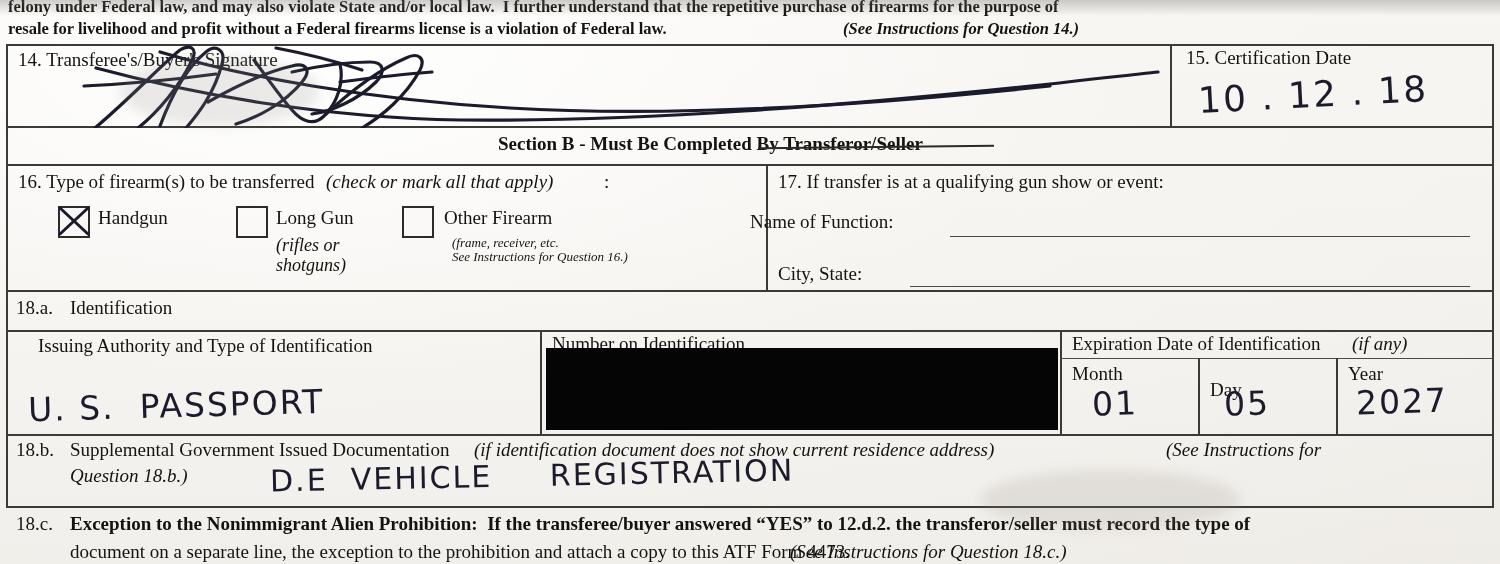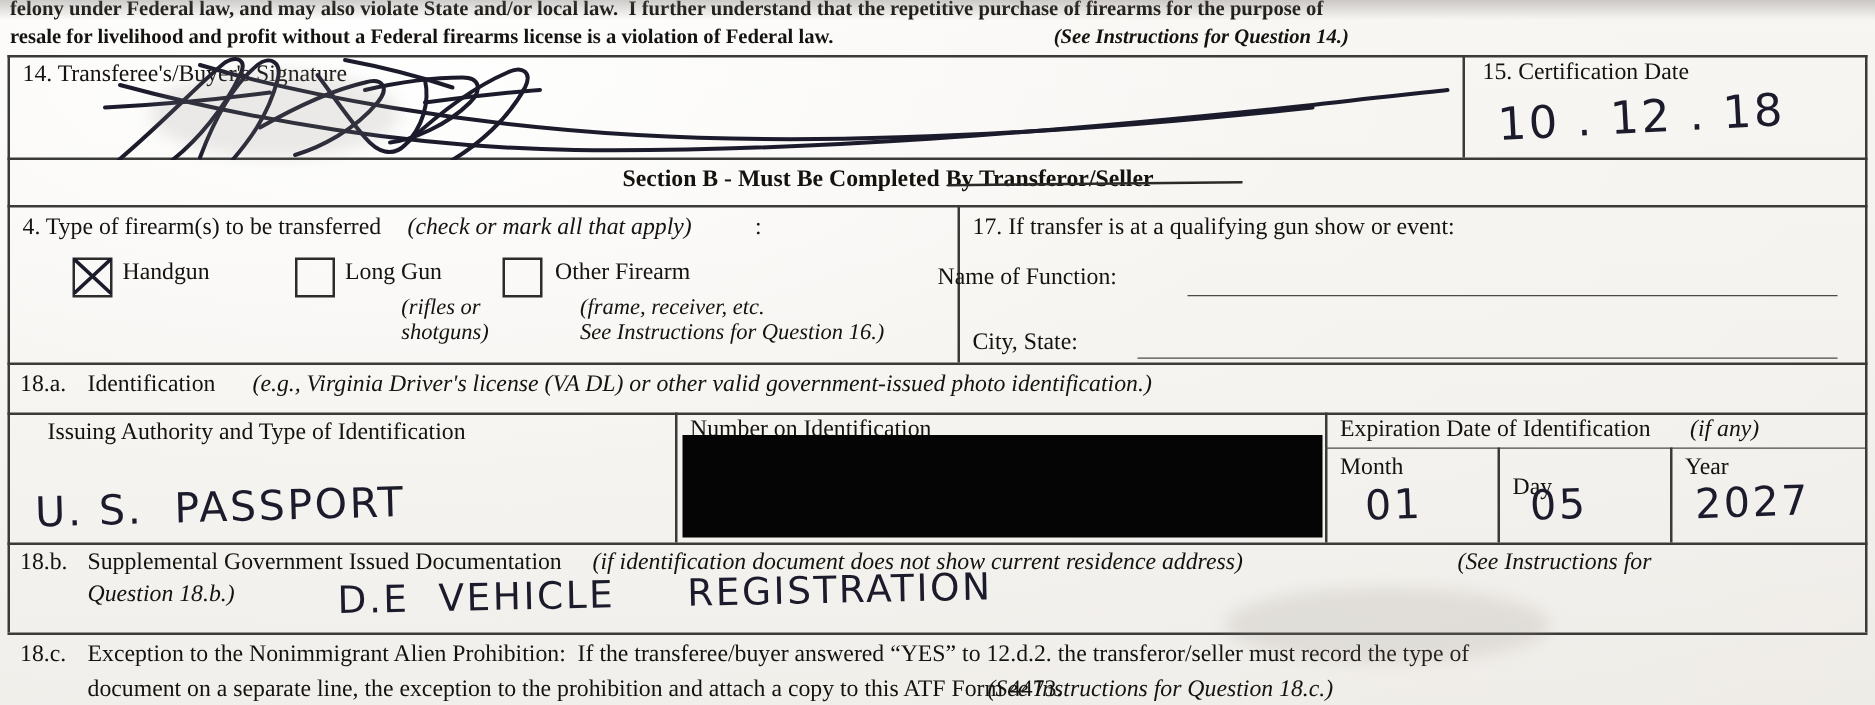--- a/index.html
+++ b/index.html
@@ -135,55 +135,54 @@
         <path d="M236 6 C 268 12, 298 20, 322 28"></path>
       </g>
     </svg>
 
     <div class="txt" style="left:1186px; top:48px; font-size:19px;">15. Certification Date</div>
     <div class="hand" style="left:1198px; top:74px; font-size:36px; transform:rotate(-3deg);">10 . 12 . 18</div>
 
     <div class="txt b" style="left:498px; top:134px; font-size:19px;">Section B - Must Be Completed By Transferor/Seller</div>
     <div class="strike" style="left:758px; top:146px; width:236px;"></div>
 
-    <div class="txt" style="left:18px; top:172px; font-size:19px;">4. Type of firearm(s) to be transferred</div>
+    <div class="txt" style="left:18px; top:172px; font-size:19px;">16. Type of firearm(s) to be transferred</div>
     <div class="txt i" style="left:326px; top:172px; font-size:19px;">(check or mark all that apply)</div>
     <div class="txt" style="left:604px; top:172px; font-size:19px;">:</div>
 
     <div class="cbox" style="left:58px; top:206px; width:28px; height:28px;"></div>
     <svg class="hand-svg" style="left:52px; top:198px;" width="44" height="44" viewBox="0 0 44 44">
       <g fill="none" stroke="#1b1b2c" stroke-width="3" stroke-linecap="round">
         <path d="M8 10 L36 36"></path>
         <path d="M36 10 L8 36"></path>
       </g>
     </svg>
     <div class="txt" style="left:98px; top:208px; font-size:19px;">Handgun</div>
 
     <div class="cbox" style="left:236px; top:206px; width:28px; height:28px;"></div>
     <div class="txt" style="left:276px; top:208px; font-size:19px;">Long Gun</div>
-    <div class="txt i" style="left:276px; top:236px; font-size:18px;margin-left:45px;">(rifles or
+    <div class="txt i" style="left:276px; top:236px; font-size:18px;">(rifles or
 shotguns)</div>
 
     <div class="cbox" style="left:402px; top:206px; width:28px; height:28px;"></div>
     <div class="txt" style="left:444px; top:208px; font-size:19px;">Other Firearm</div>
-    <div class="txt i" style="left:464px; top:236px; font-size:18px;">(frame, receiver, etc.
+    <div class="txt i" style="left:452px; top:236px; font-size:13px;">(frame, receiver, etc.
 See Instructions for Question 16.)</div>
 
     <div class="txt" style="left:778px; top:172px; font-size:19px;">17. If transfer is at a qualifying gun show or event:</div>
     <div class="txt" style="left:750px; top:212px; font-size:19px;text-align:center;">Name of Function:</div>
     <div class="ln hl thin" style="left:950px; top:236px; width:520px; height:1px;"></div>
     <div class="hand" style="left:960px; top:210px; font-size:24px;"></div>
 
     <div class="txt" style="left:778px; top:264px; font-size:19px;">City, State:</div>
     <div class="ln hl thin" style="left:910px; top:286px; width:560px; height:1px;"></div>
     <div class="hand" style="left:920px; top:262px; font-size:24px;"></div>
 
     <div class="txt" style="left:16px; top:298px; font-size:19px;">18.a.</div>
     <div class="txt" style="left:70px; top:298px; font-size:19px;">Identification</div>
-    <div class="txt i" style="left:202px; top:298px; font-size:19px;">(e.g., Virginia Driver's license (VA DL) or other valid government-issued photo identification.)</div>
 
     <div class="txt" style="left:18px; top:336px; font-size:19px;margin-left:20px;">Issuing Authority and Type of Identification</div>
     <div class="txt" style="left:1072px; top:334px; font-size:19px;">Expiration Date of Identification</div>
     <div class="txt" style="left:552px; top:334px; font-size:19px;">Number on Identification</div>
     <div class="txt i" style="left:1352px; top:334px; font-size:19px;">(if any)</div>
 
     <div class="txt" style="left:1072px; top:364px; font-size:19px;">Month</div>
     <div class="txt" style="left:1210px; top:364px; font-size:19px;margin-top:16px;">Day</div>
     <div class="txt" style="left:1348px; top:364px; font-size:19px;">Year</div>
 
@@ -197,21 +196,21 @@
     <div class="hand" style="left:1356px; top:382px; font-size:33px; transform:rotate(-2deg);">2027</div>
 
     <div class="txt" style="left:16px; top:440px; font-size:19px;">18.b.</div>
     <div class="txt" style="left:70px; top:440px; font-size:19px;">Supplemental Government Issued Documentation</div>
     <div class="txt i" style="left:474px; top:440px; font-size:19px;">(if identification document does not show current residence address)</div>
     <div class="txt i" style="left:1166px; top:440px; font-size:19px;">(See Instructions for</div>
     <div class="txt i" style="left:70px; top:466px; font-size:19px;">Question 18.b.)</div>
     <div class="hand" style="left:270px; top:458px; font-size:30px; transform:rotate(-1.2deg);">D.E  VEHICLE     REGISTRATION</div>
 
     <div class="txt" style="left:16px; top:514px; font-size:19px;">18.c.</div>
-    <div class="txt" style="left:70px; top:514px; font-size:19px;">Exception to the Nonimmigrant Alien Prohibition:  If the transferee/buyer answered “YES” to 12.d.2. the transferor/seller must record the type of</div>
+    <div class="txt" style="left:70px; top:514px; font-size:19px;font-weight:bold;">Exception to the Nonimmigrant Alien Prohibition:  If the transferee/buyer answered “YES” to 12.d.2. the transferor/seller must record the type of</div>
     <div class="txt" style="left:70px; top:542px; font-size:19px;">document on a separate line, the exception to the prohibition and attach a copy to this ATF Form 4473.</div>
     <div class="txt i" style="left:790px; top:542px; font-size:19px;">(See Instructions for Question 18.c.)</div>
 
     <div class="smudge" style="left:120px; top:56px; width:200px; height:70px;"></div>
     <div class="smudge" style="left:980px; top:470px; width:260px; height:60px;"></div>
   </div>
   <div class="topfade"></div>
 </div>
 
 </body></html>

